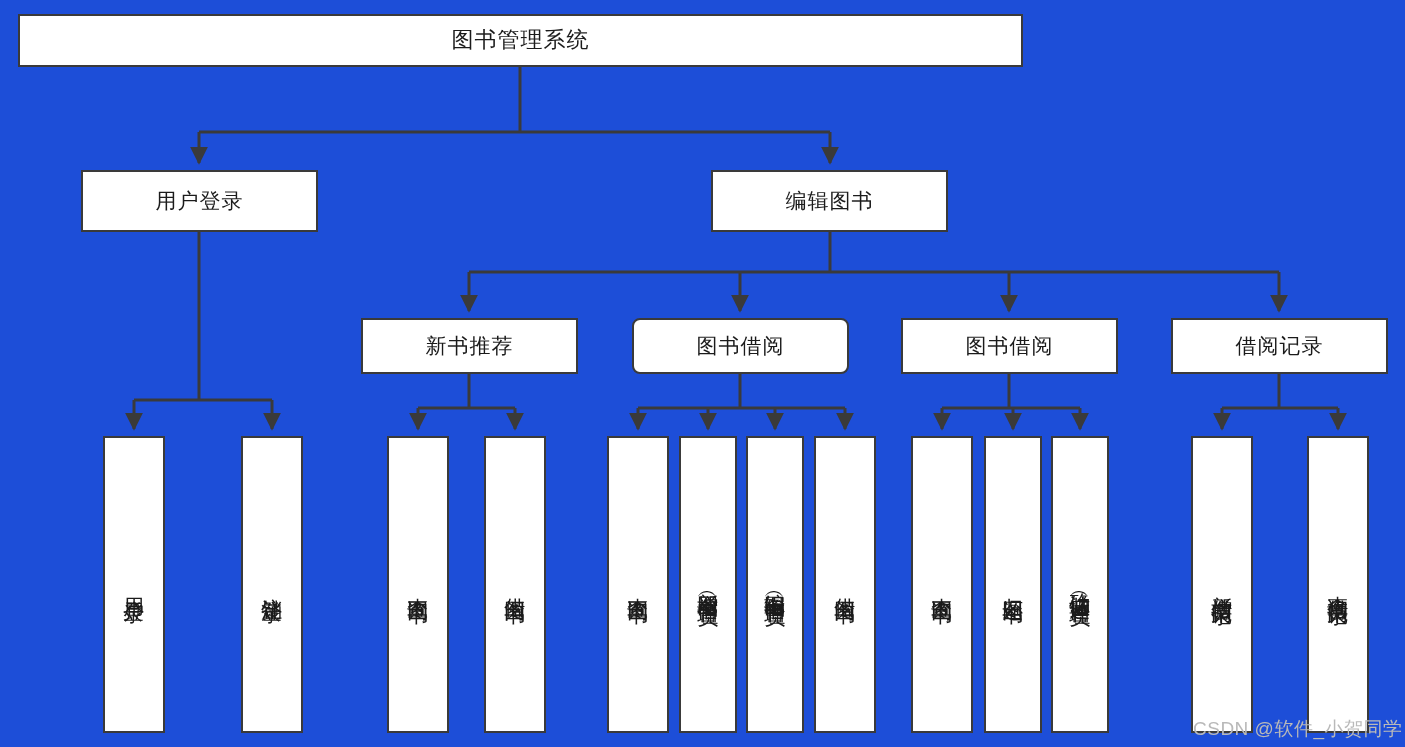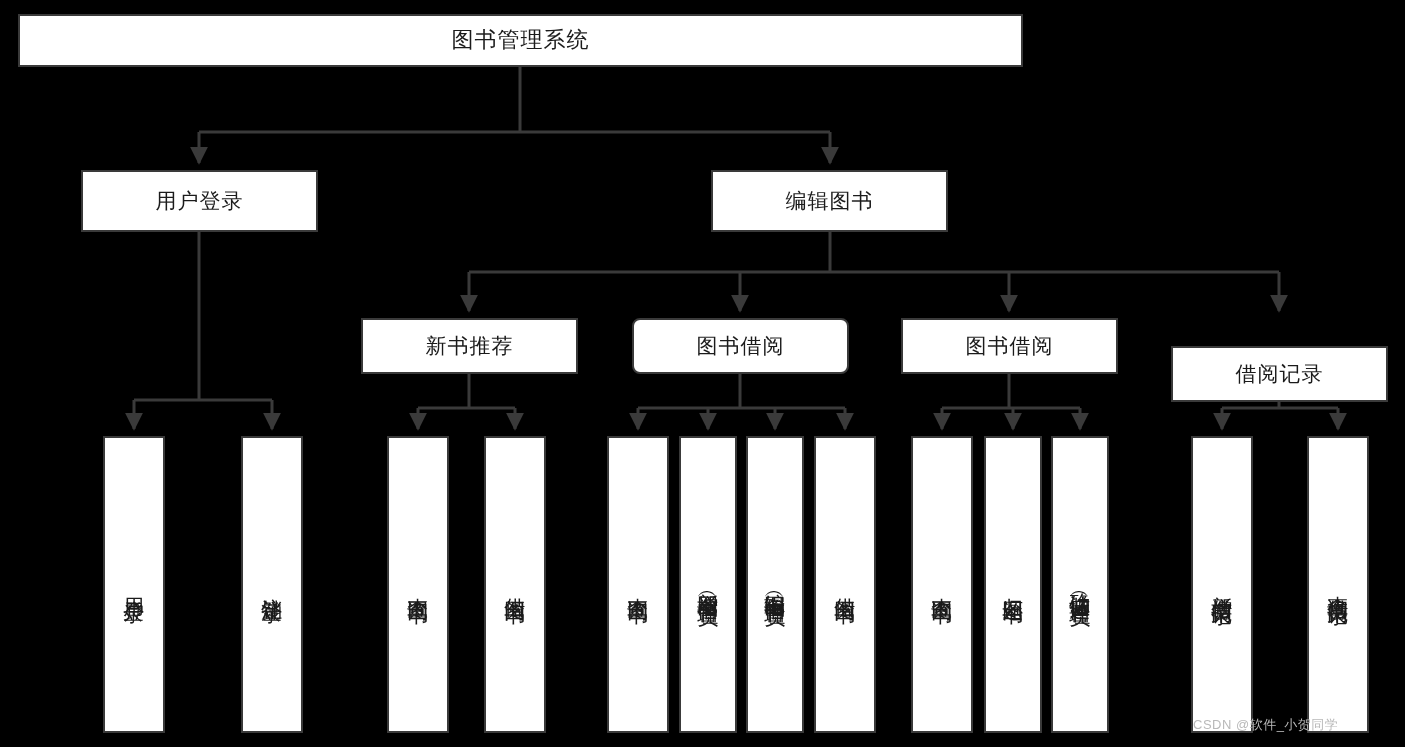--- a/index.html
+++ b/index.html
@@ -8,21 +8,21 @@
     padding: 0;
     background: #ffffff;
   }
   body {
     font-family: "Liberation Sans", "DejaVu Sans", sans-serif;
   }
   #canvas {
     position: relative;
     width: 1405px;
     height: 747px;
-    background: #000000;
+    background: #1d4ed8;
     overflow: hidden;
   }
   #wires {
     position: absolute;
     left: 0;
     top: 0;
     width: 1405px;
     height: 747px;
     pointer-events: none;
   }
@@ -56,21 +56,21 @@
     padding: 4px 0;
   }
   .node-v .vtext {
     writing-mode: vertical-rl;
     text-orientation: upright;
     display: block;
   }
   .watermark {
     position: absolute;
     color: #b9b9b9;
-    font-size: 13px;
+    font-size: 19px;
     letter-spacing: 0.5px;
     white-space: nowrap;
     z-index: 3;
   }
 </style>
 </head>
 <body>
 
 <div id="canvas">
 
@@ -138,21 +138,21 @@
       </div>
       <div class="node node-h" style="left: 361px; top: 318px; width: 217px; height: 56px; align-items: center;">
         <span class="">新书推荐</span>
       </div>
       <div class="node node-h" style="left: 632px; top: 318px; width: 217px; height: 56px; border-radius: 8px;">
         <span class="">图书借阅</span>
       </div>
       <div class="node node-h" style="left: 901px; top: 318px; width: 217px; height: 56px;">
         <span class="">图书借阅</span>
       </div>
-      <div class="node node-h" style="left: 1171px; top: 318px; width: 217px; height: 56px; margin-top: 28px;">
+      <div class="node node-h" style="left: 1171px; top: 318px; width: 217px; height: 56px;">
         <span class="">借阅记录</span>
       </div>
       <div class="node node-v" style="left: 103px; top: 436px; width: 62px; height: 297px;">
         <span class="vtext">用户登录</span>
       </div>
       <div class="node node-v" style="left: 241px; top: 436px; width: 62px; height: 297px;">
         <span class="vtext">注销登录</span>
       </div>
       <div class="node node-v" style="left: 387px; top: 436px; width: 62px; height: 297px;">
         <span class="vtext">查询图书</span>

